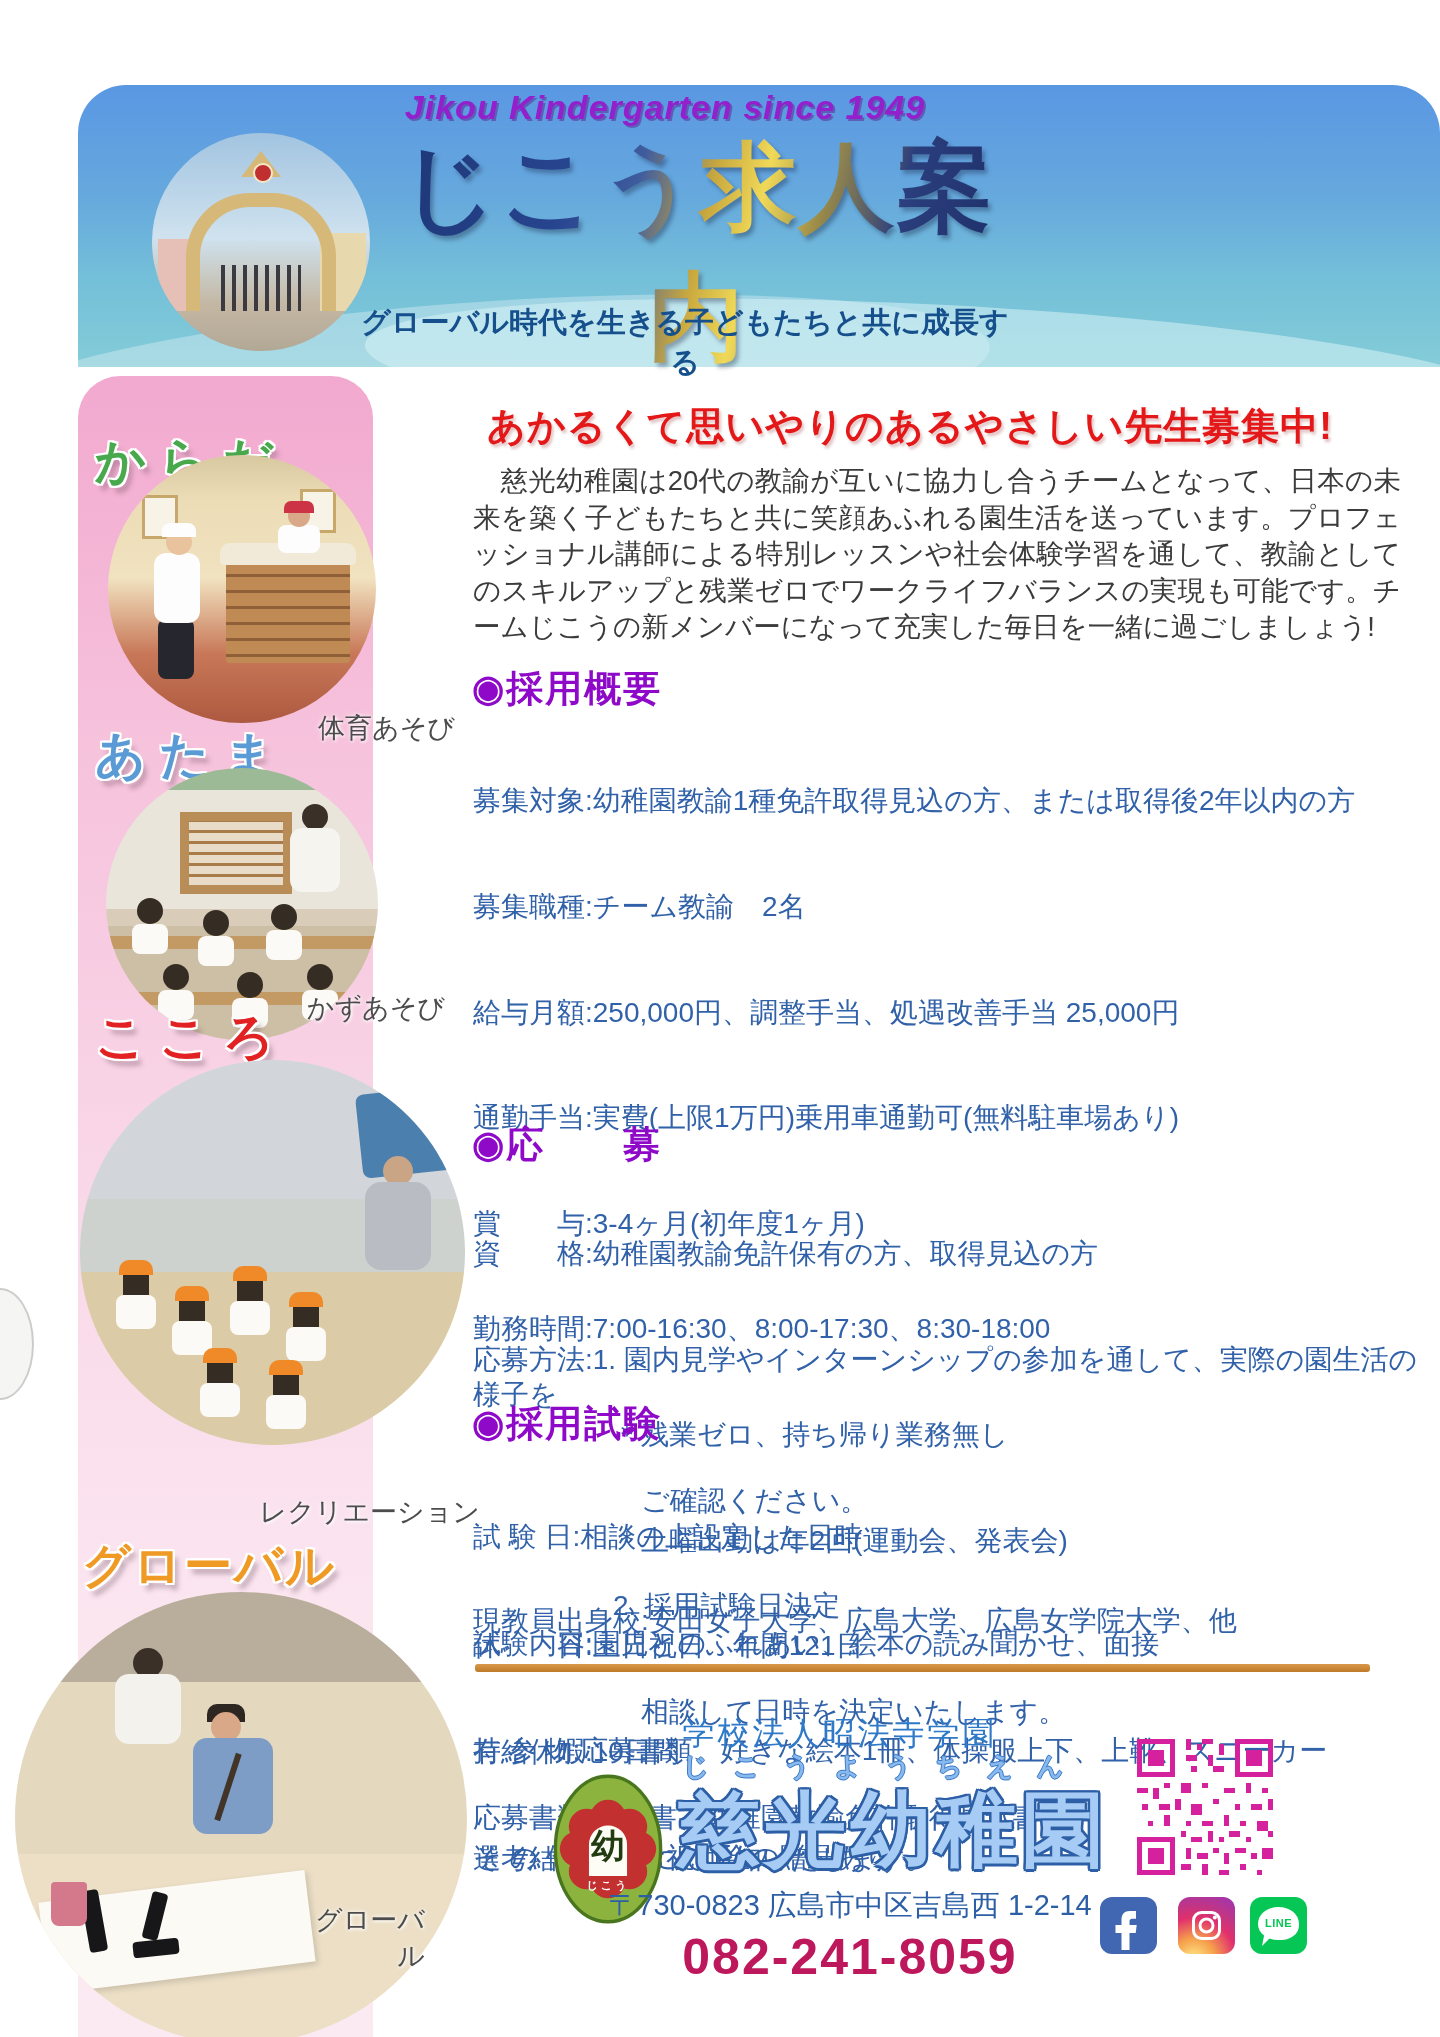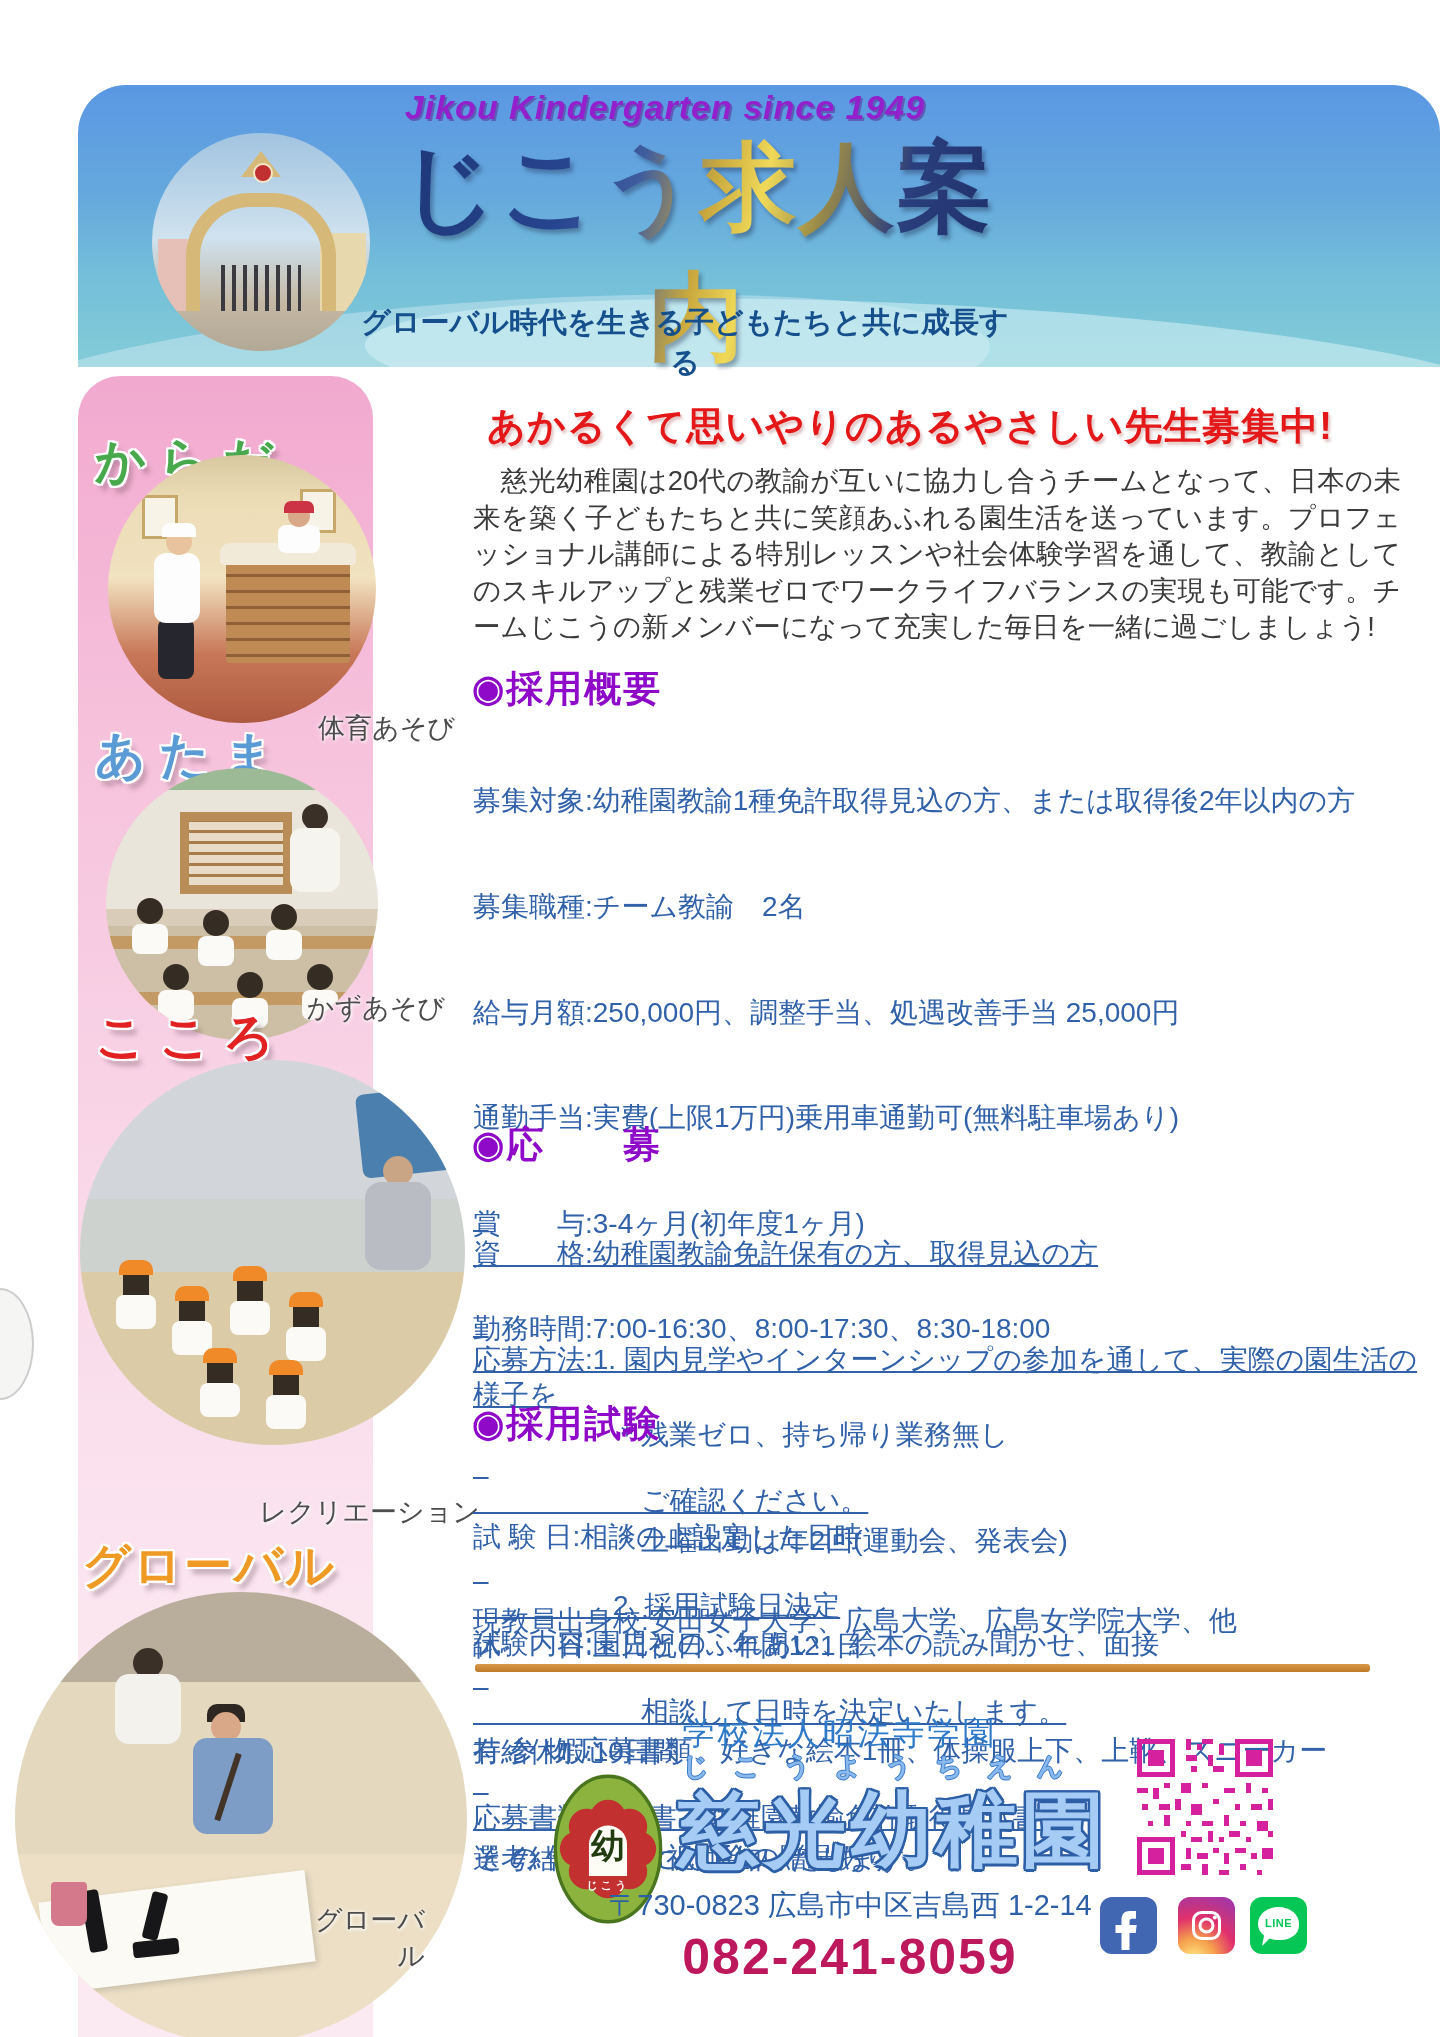--- a/index.html
+++ b/index.html
@@ -274,21 +274,21 @@
   <div class="tline">賞　　与:3-4ヶ月(初年度1ヶ月)</div>
   <div class="tline">勤務時間:7:00-16:30、8:00-17:30、8:30-18:00</div>
   <div class="tline">　　　　　＊残業ゼロ、持ち帰り業務無し</div>
   <div class="tline">　　　　　＊土曜出勤は年2回(運動会、発表会)</div>
   <div class="tline">休　　日:土日祝日　年間121日</div>
   <div class="tline">有給休暇:10日間</div>
   <div class="tline">そ の 他:就職お祝い金の贈呈あり</div>
 </div>
 
 <div class="abs sec-heading" style="left:472px;top:1120px;">◉応　　募</div>
-<div class="abs tblock" style="left:473px;top:1166px;text-decoration:underline;">
+<div class="abs tblock" style="left:473px;top:1166px;">
   <div class="tline">資　　格:幼稚園教諭免許保有の方、取得見込の方</div>
   <div class="tline">応募方法:1. 園内見学やインターンシップの参加を通して、実際の園生活の様子を</div>
   <div class="tline">　　　　　　ご確認ください。</div>
   <div class="tline">　　　　　2. 採用試験日決定</div>
   <div class="tline">　　　　　　相談して日時を決定いたします。</div>
   <div class="tline">応募書類:履歴書、幼稚園教諭免許取得見込書</div>
 </div>
 
 <div class="abs sec-heading" style="left:472px;top:1399px;">◉採用試験</div>
 <div class="abs tblock" style="left:473px;top:1447px;line-height:35.8px;">

